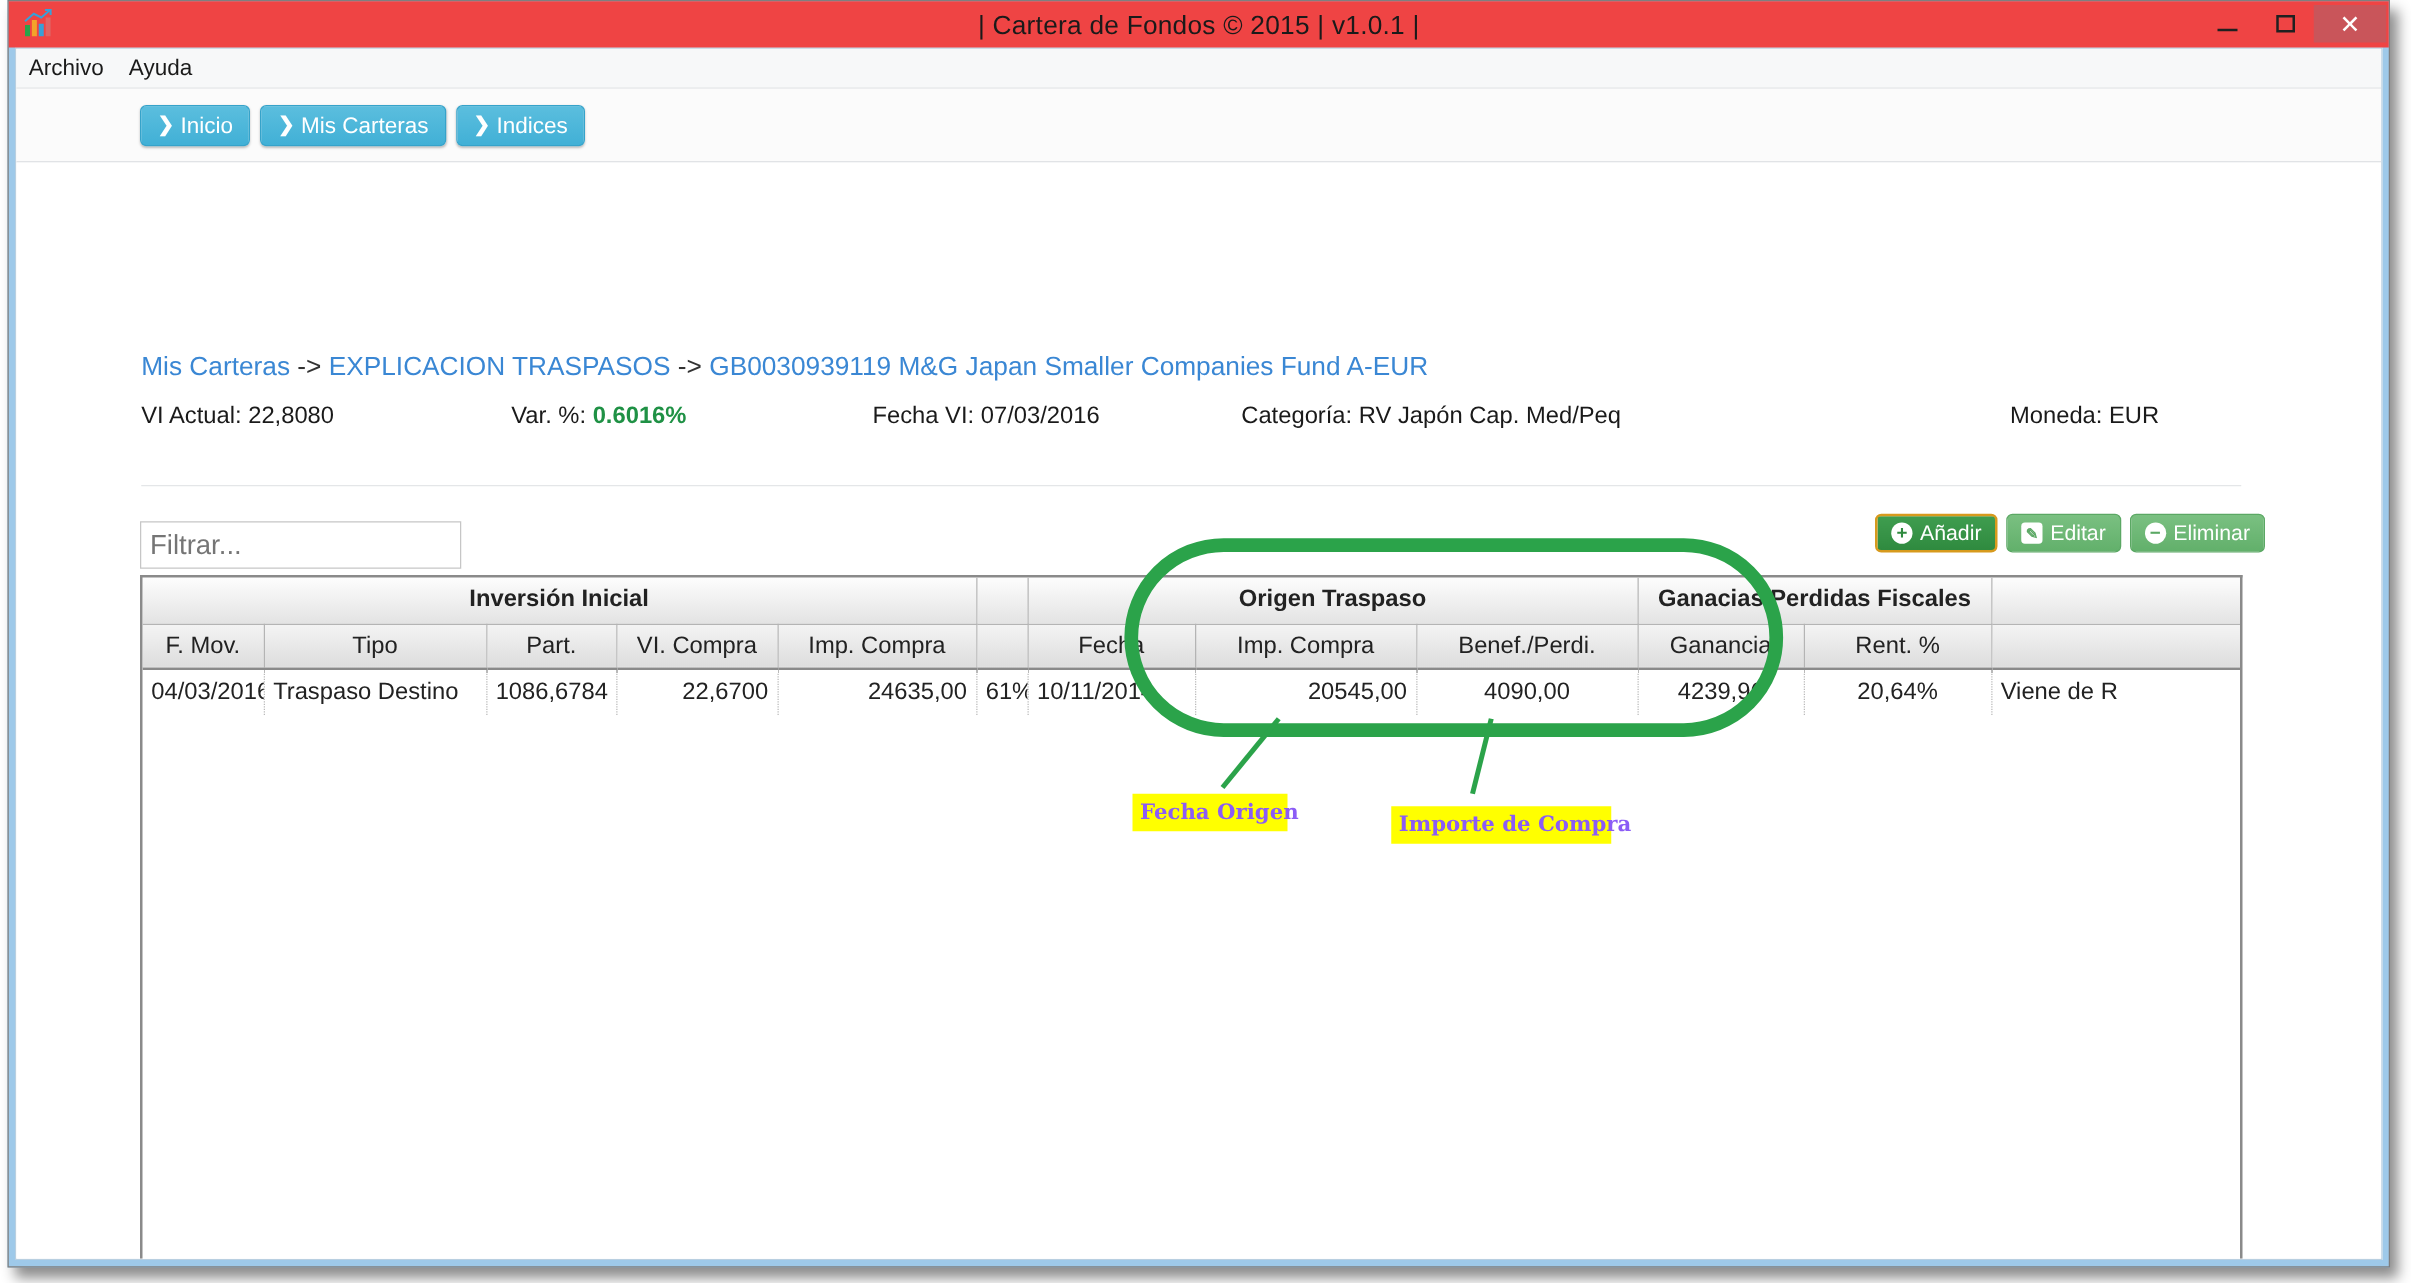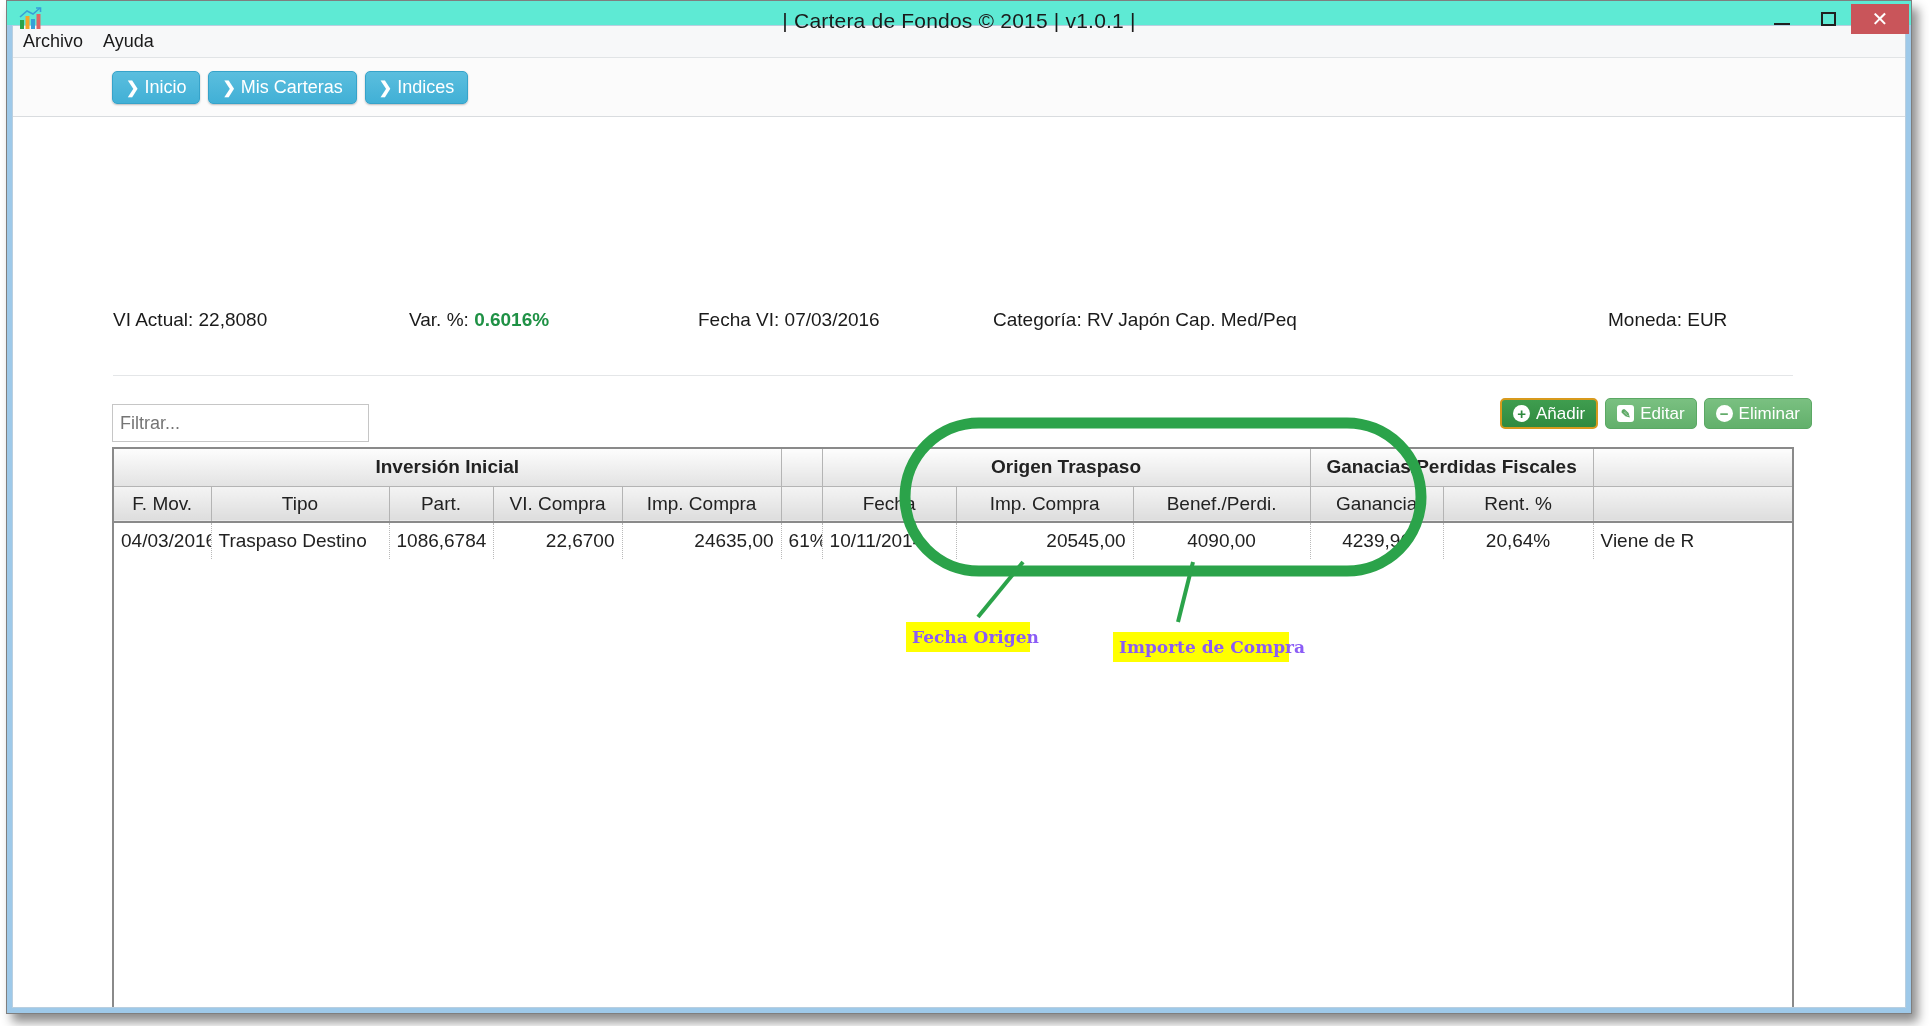--- a/index.html
+++ b/index.html
@@ -17,22 +17,22 @@
     left: 6px; top: 0px;
     width: 1906px; height: 1014px;
     background: #9ec9e9;
     border: 1px solid #7f7f7f;
     box-shadow: 6px 8px 10px rgba(0,0,0,0.45);
     display: flex; flex-direction: column;
   }
 
   
   #titlebar {
-    height: 24px;
-    background: #5eead4;
+    height: 37px;
+    background: #ef4444;
     position: relative;
     flex: 0 0 auto;
     display: flex; align-items: center;
   }
   #app-icon {
     position: absolute; left: 10px; top: 5px;
     width: 26px; height: 26px;
   }
   #title-text {
     position: absolute; left: 0; right: 0; top: 8px;
@@ -139,21 +139,21 @@
     position: absolute; left: 100px; top: 258px;
     width: 1680px; height: 1px; background: #e4e6e8;
   }
 
   
   #filter-input {
     position: absolute; left: 99px; top: 287px;
     width: 257px; height: 33px;
     border: 1px solid #c6c6c6;
     background: #fff;
-    font-size: 18px; color: #9a9a9a;
+    font-size: 22px; color: #9a9a9a;
     padding: 18px 7px;
     font-family: "Liberation Sans", sans-serif;
     outline: none;
   }
   #actions {
     position: absolute; right: 93px; top: 281px;
     display: flex; gap: 7px; align-items: center;
   }
   .act-btn {
     height: 31px;
@@ -287,20 +287,23 @@
         <span>Mis Carteras</span>
       </div>
       <div class="nav-btn">
         <span class="chev">❯</span>
         <span>Indices</span>
       </div>
     </div>
 
     <div id="body">
 
+      <div id="breadcrumb">
+        <span class="crumb">Mis Carteras</span><span class="sep"> -&gt; </span><span class="crumb">EXPLICACION TRASPASOS</span><span class="sep"> -&gt; </span><span class="crumb">GB0030939119 M&amp;G Japan Smaller Companies Fund A-EUR</span>
+      </div>
 
       <div id="infoline">
         <span class="info-cell pos-1">VI Actual: 22,8080</span>
         <span class="info-cell pos-2"><span>Var. %: </span><span class="green-val">0.6016%</span></span>
         <span class="info-cell pos-3">Fecha VI: 07/03/2016</span>
         <span class="info-cell pos-4">Categoría: RV Japón Cap. Med/Peq</span>
         <span class="info-cell pos-5">Moneda: EUR</span>
       </div>
 
       <div id="divider"></div>

